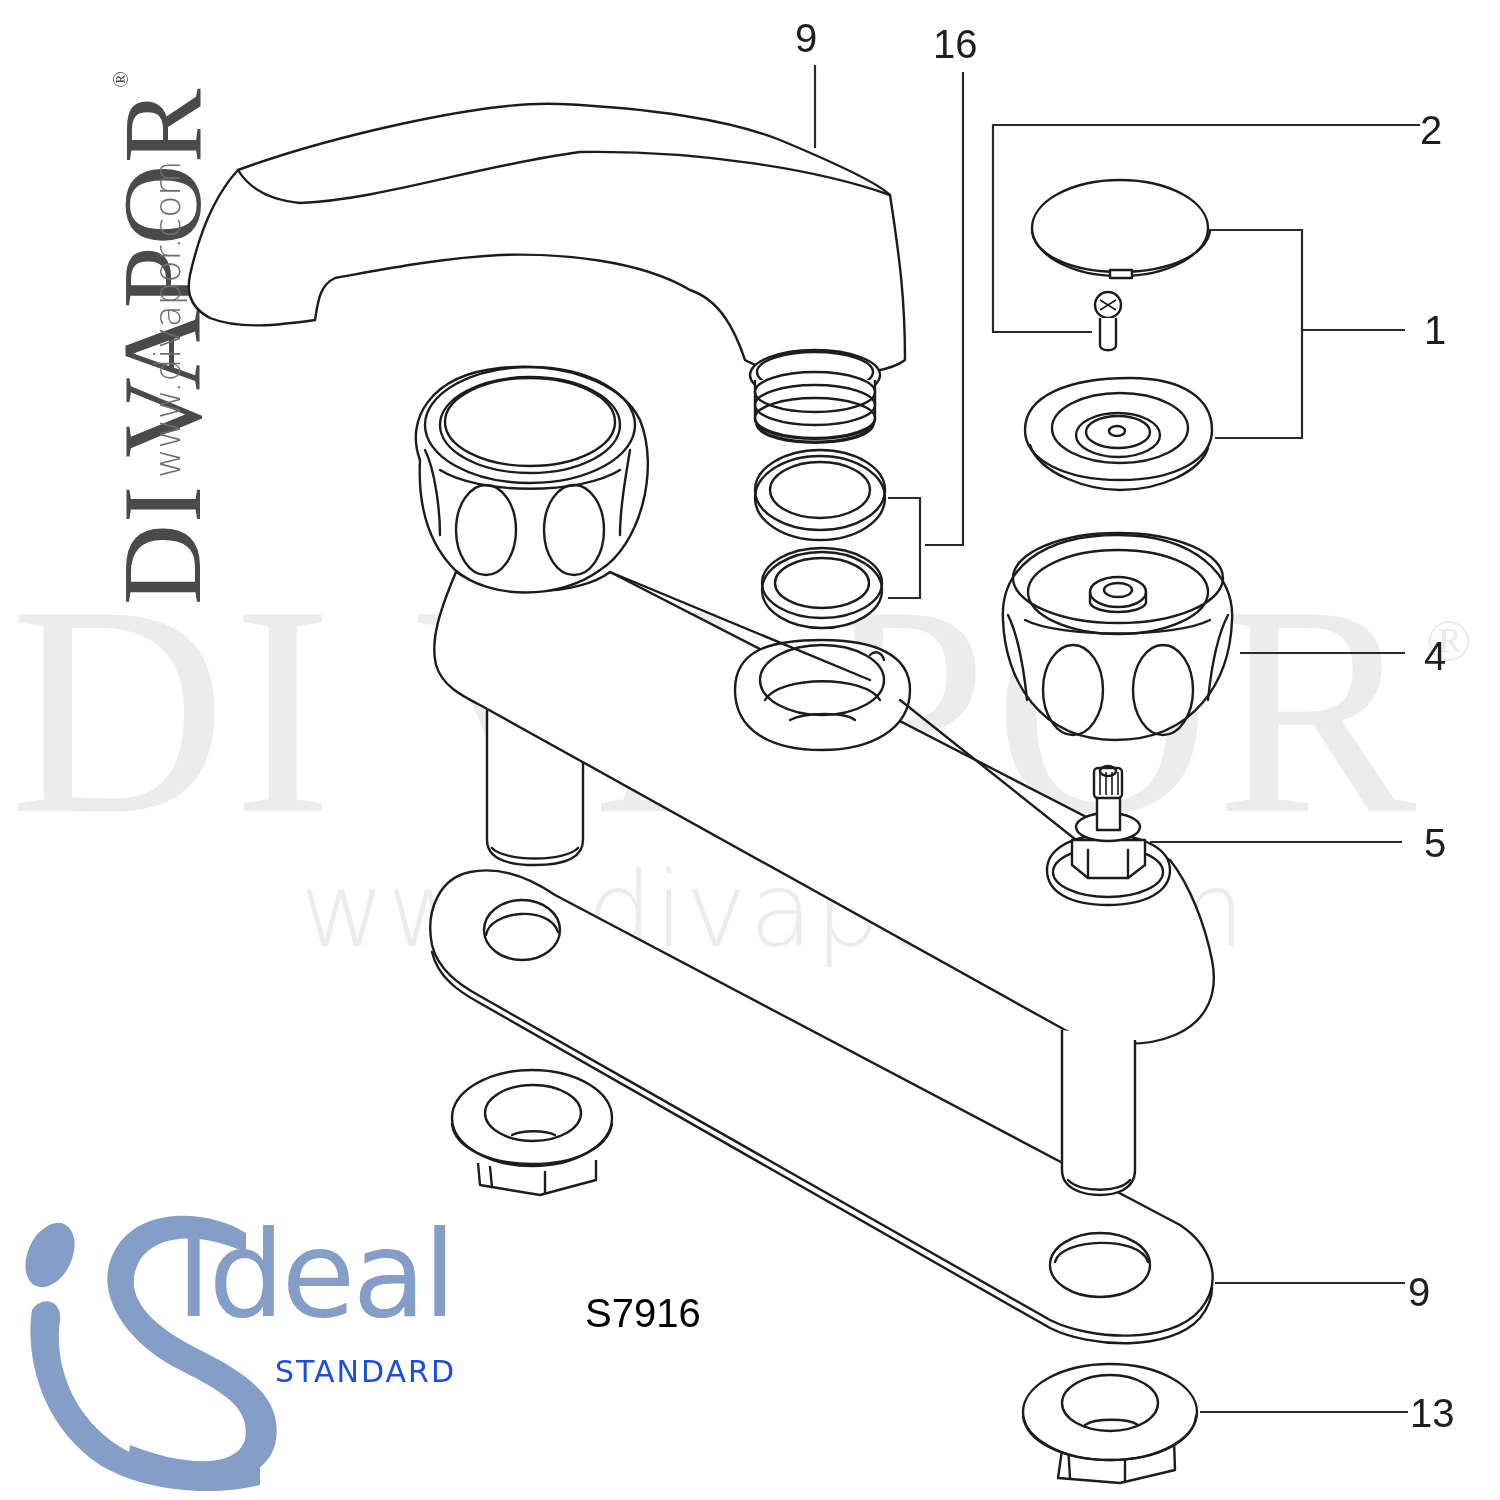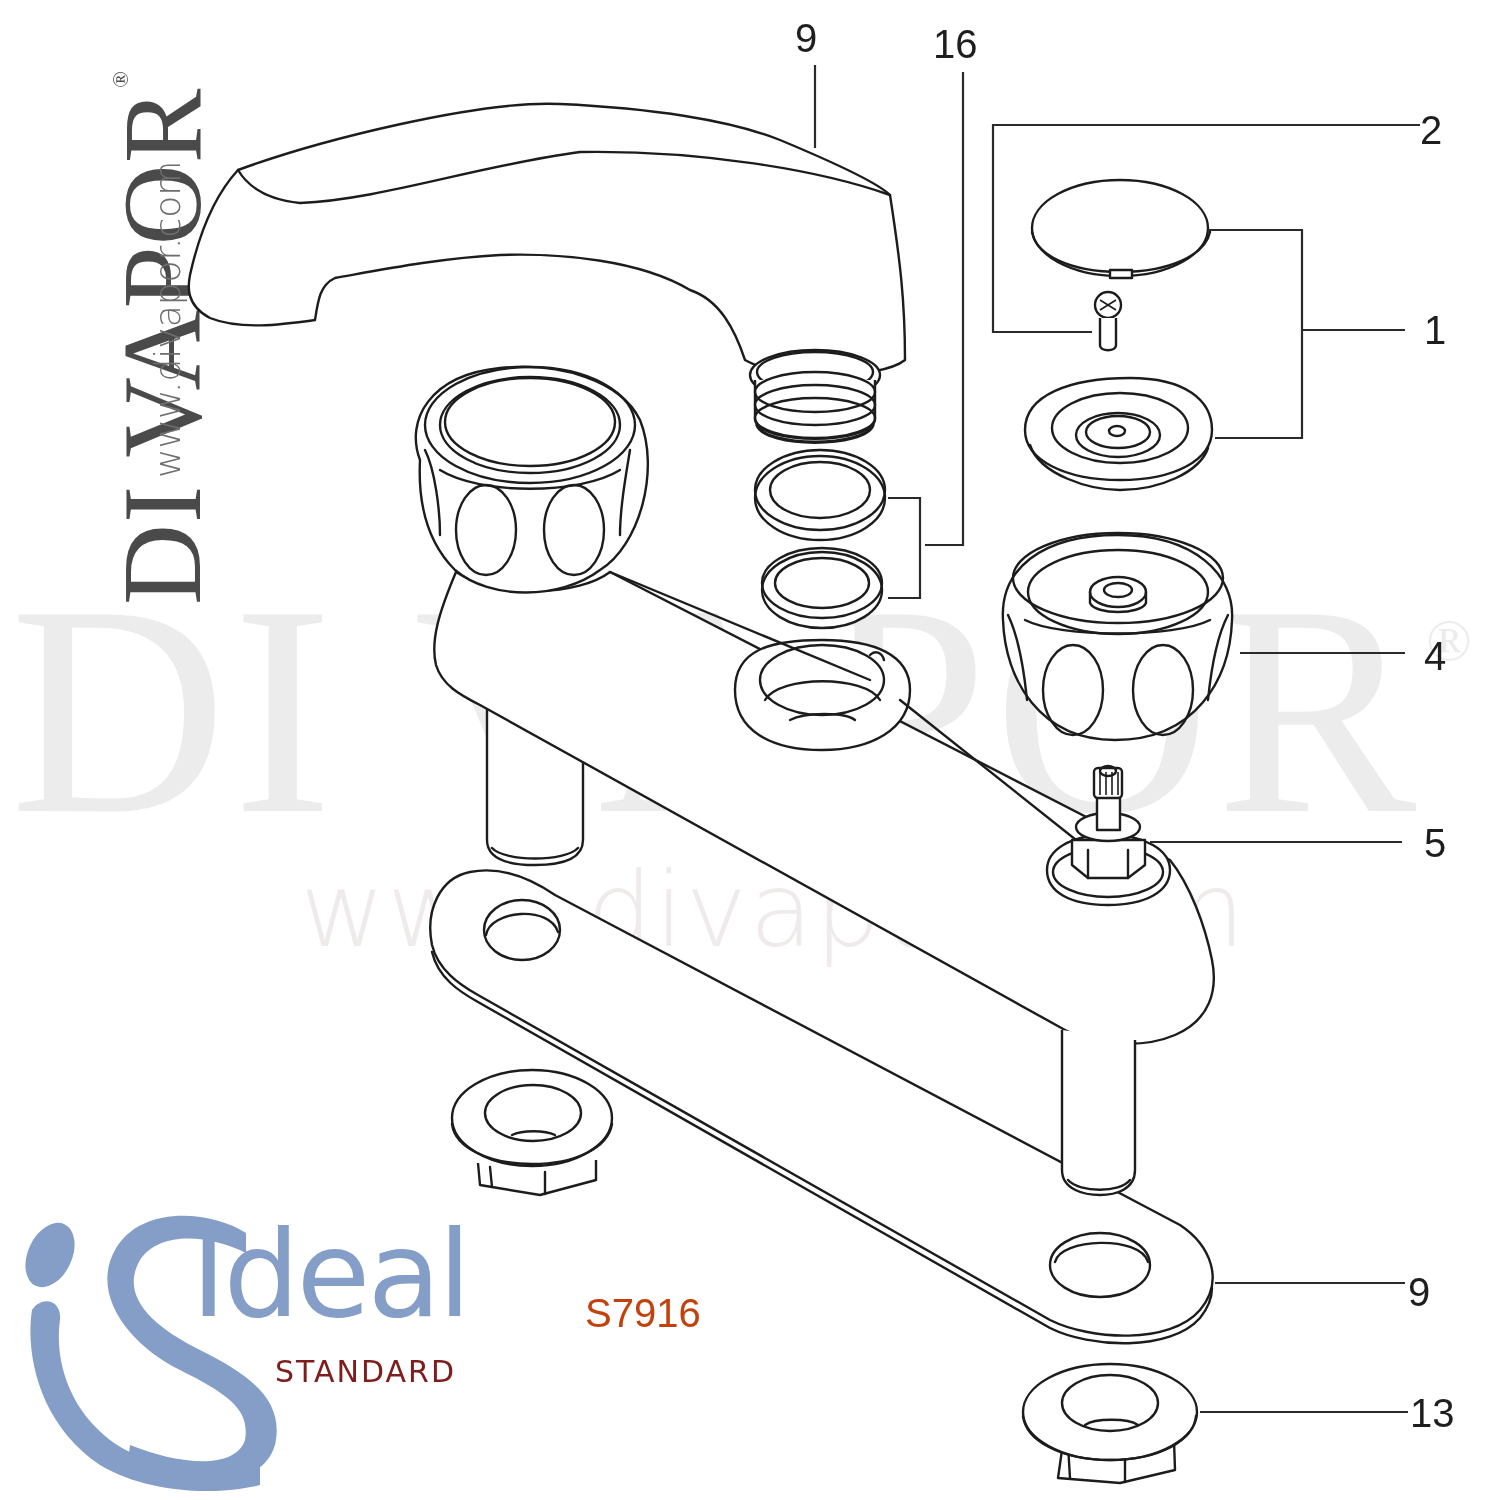--- a/index.html
+++ b/index.html
@@ -31,25 +31,25 @@
     transform-origin: 0 0; transform: rotate(-90deg);
     font-family: "DejaVu Sans", sans-serif; font-size: 36px; font-weight: 200; line-height: 1;
     color: #6e6e6e; white-space: nowrap;
   }
   .part-label {
     position: absolute; font-family: "Liberation Sans", sans-serif; font-size: 40px;
     color: #1e1e1e; line-height: 1;
   }
   .model-code {
     position: absolute; left: 585px; top: 1293px; font-family: "Liberation Sans", sans-serif;
-    font-size: 40px; color: #c2410c; line-height: 1;
+    font-size: 40px; color: #000000; line-height: 1;
   }
   .ideal-logo { position: absolute; left: 20px; top: 1195px; width: 450px; height: 300px; }
   .ideal-word {
-    position: absolute; left: 191px; top: 1215px;
+    position: absolute; left: 176px; top: 1215px;
     font-family: "DejaVu Sans", sans-serif; font-size: 120px; line-height: 1; letter-spacing: -3px;
   }
   .ideal-std {
     position: absolute; left: 275px; top: 1357px;
     font-family: "DejaVu Sans", sans-serif; font-size: 30px; line-height: 1; letter-spacing: 2px;
   }
   svg .ln { fill: none; stroke: #1c1c1c; stroke-width: 2.4; stroke-linecap: round; stroke-linejoin: round; }
   svg .fl { fill: #ffffff; stroke: #1c1c1c; stroke-width: 2.4; stroke-linejoin: round; }
   svg .thin { fill: none; stroke: #1c1c1c; stroke-width: 1.6; }
   svg .leader { fill: none; stroke: #2a2a2a; stroke-width: 2.2; }
@@ -229,13 +229,13 @@
 <div class="part-label" style="left:1410px;top:1393px;">13</div>
 
 <div class="model-code">S7916</div>
 
 <svg class="ideal-logo" viewBox="0 0 450 300" xmlns="http://www.w3.org/2000/svg">
   <ellipse cx="30" cy="60" rx="22" ry="34" transform="rotate(25 30 60)" fill="#849ec8"></ellipse>
   <path fill="#849ec8" d="M 12 115 C 5 160 20 230 80 270 C 130 300 200 300 240 290 L 240 265 C 190 280 130 275 90 245 C 45 210 35 160 40 125 C 42 105 22 100 12 115 Z"></path>
   <path fill="#849ec8" d="M 226 38 C 190 15 120 10 95 55 C 70 100 110 150 160 175 C 210 200 230 215 225 245 C 215 275 160 270 110 250 L 108 265 C 160 290 240 300 255 250 C 265 205 230 180 180 155 C 130 130 100 100 120 65 C 140 35 190 40 226 58 Z"></path>
 </svg>
 <div class="ideal-word" style="color:#849ec8;">Ideal</div>
-<div class="ideal-std" style="color:#7f1d1d;">STANDARD</div>
+<div class="ideal-std" style="color:#1d4ed8;">STANDARD</div>
 
 </body></html>

